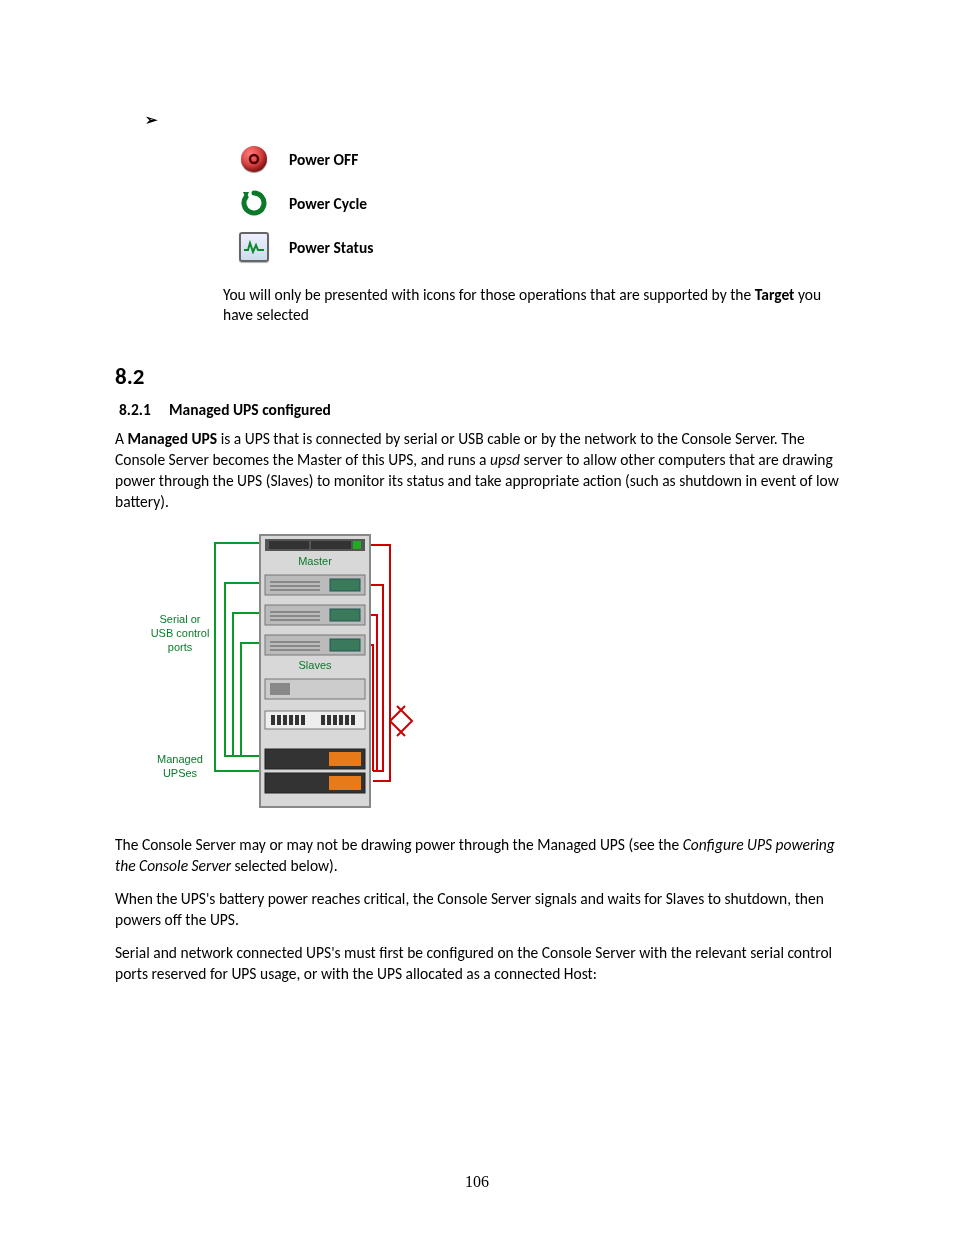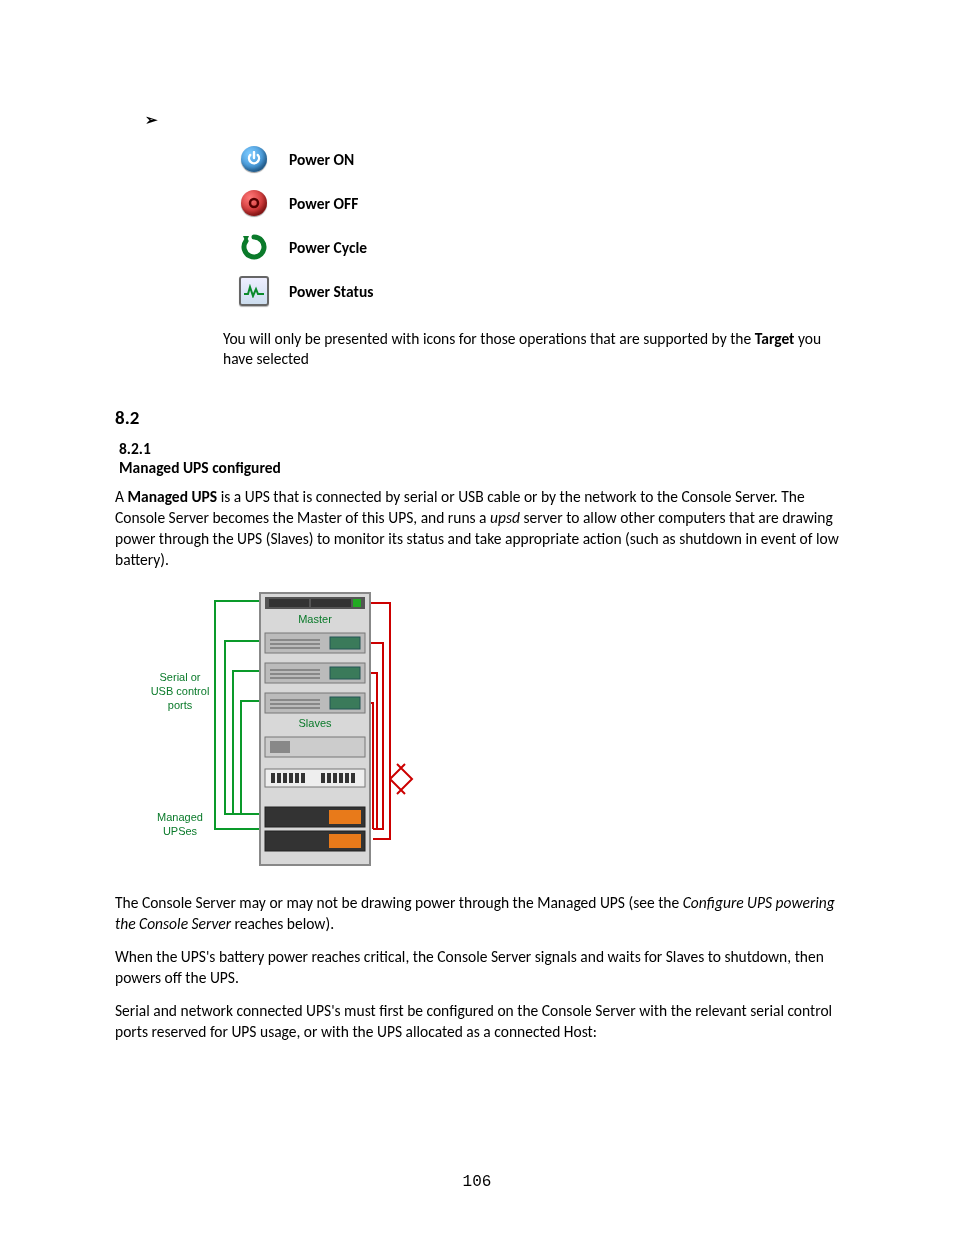--- a/index.html
+++ b/index.html
@@ -50,53 +50,52 @@
     justify-content: center;
   }
   .icon-label {
     font-weight: bold;
   }
   .followup {
     margin-left: 78px;
     line-height: 1.35;
   }
   h2.section {
-    font-size: 19px;
+    font-size: 23px;
     font-weight: bold;
     margin: 36px 0 10px 0;
     display: flex;
   }
   h2.section .num {
     width: 44px;
   }
   .body-para {
     line-height: 1.35;
     margin: 0 0 12px 0;
   }
   h3.subsection {
     font-size: 15.5px;
     font-weight: bold;
     margin: 8px 0 10px 4px;
     display: flex;
-    flex-direction: column;
   }
   h3.subsection .num {
     width: 50px;
   }
   .diagram-wrap {
     display: flex;
     margin: 18px 0 24px 0;
   }
   .page-num {
     position: absolute;
     bottom: 44px;
     left: 0;
     width: 100%;
     text-align: center;
-    font-family: Liberation Mono, monospace;
+    font-family: Liberation Serif, serif;
     font-size: 16px;
   }
   
   .round-icon {
     width: 26px; height: 26px; border-radius: 50%;
     display: flex; align-items: center; justify-content: center;
     box-shadow: inset -2px -3px 4px rgba(0,0,0,0.35), 0 1px 1px rgba(0,0,0,0.4);
   }
   .square-icon {
     width: 26px; height: 26px; border: 2px solid #666; border-radius: 3px;
@@ -109,31 +108,20 @@
 <body>
 
 <div class="page">
 
   <div class="bullet-block">
     <div class="bullet-row">
       <span class="bullet-arrow">➢</span>
     </div>
 
     <div class="icon-table">
-      <div class="icon-row">
-        <div class="icon-cell">
-          <span class="round-icon" style="background: radial-gradient(circle at 35% 30%, #7ecbff, #1a6fb8);">
-            <svg width="16" height="16" viewBox="0 0 16 16">
-                <path d="M8 1 v6" stroke="#fff" stroke-width="2.4" stroke-linecap="round" fill="none"></path>
-                <path d="M4.2 4 A5 5 0 1 0 11.8 4" stroke="#fff" stroke-width="2.4" fill="none" stroke-linecap="round"></path>
-              </svg>
-          </span>
-        </div>
-        <span class="icon-label">Power ON</span>
-      </div>
       <div class="icon-row">
         <div class="icon-cell">
           <span class="round-icon" style="background: radial-gradient(circle at 35% 30%, #ff7a7a, #a80000);">
             <svg width="14" height="14" viewBox="0 0 14 14">
                 <circle cx="7" cy="7" r="4" fill="none" stroke="#550000" stroke-width="2.5"></circle>
               </svg>
           </span>
         </div>
         <span class="icon-label">Power OFF</span>
       </div>
@@ -250,21 +238,21 @@
 
       <text x="65" y="92" text-anchor="middle" font-size="11" fill="#0a7a2a" font-family="Arial"><tspan>Serial or</tspan></text>
       <text x="65" y="106" text-anchor="middle" font-size="11" fill="#0a7a2a" font-family="Arial"><tspan>USB control</tspan></text>
       <text x="65" y="120" text-anchor="middle" font-size="11" fill="#0a7a2a" font-family="Arial"><tspan>ports</tspan></text>
       <text x="65" y="232" text-anchor="middle" font-size="11" fill="#0a7a2a" font-family="Arial"><tspan>Managed</tspan></text>
       <text x="65" y="246" text-anchor="middle" font-size="11" fill="#0a7a2a" font-family="Arial"><tspan>UPSes</tspan></text>
     </svg>
   </div>
 
   <p class="body-para">
-    <span>The Console Server may or may not be drawing power through the Managed UPS (see the </span><i>Configure UPS powering the Console Server</i><span> reaches below).</span>
+    <span>The Console Server may or may not be drawing power through the Managed UPS (see the </span><i>Configure UPS powering the Console Server</i><span> selected below).</span>
   </p>
 
   <p class="body-para">When the UPS's battery power reaches critical, the Console Server signals and waits for Slaves to shutdown, then powers off the UPS.</p>
 
   <p class="body-para">Serial and network connected UPS's must first be configured on the Console Server with the relevant serial control ports reserved for UPS usage, or with the UPS allocated as a connected Host:</p>
 
 </div>
 
 <div class="page-num">106</div>
 

